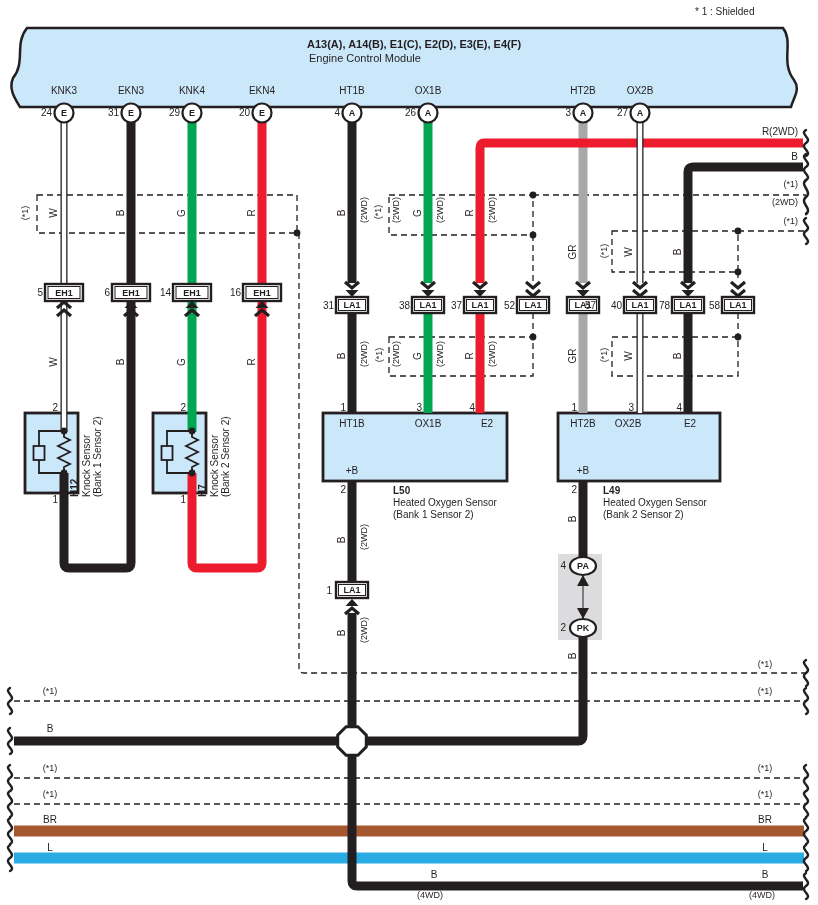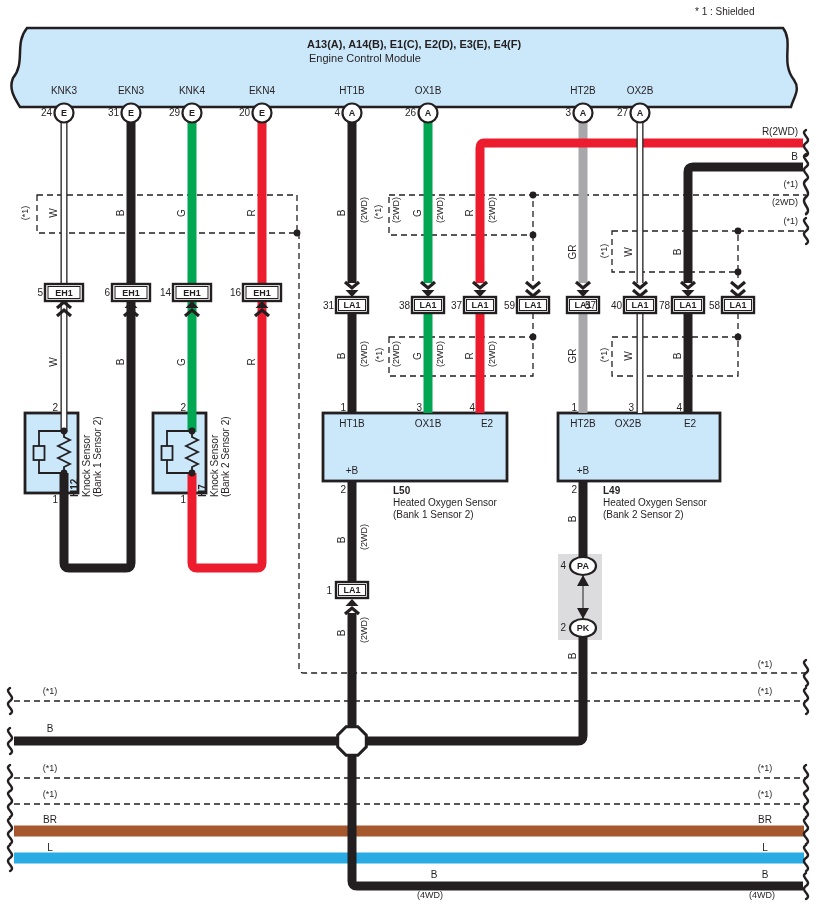--- a/index.html
+++ b/index.html
@@ -311,21 +311,21 @@
 <div class="lbl rt" style="left:147px;top:287px;width:24px">14</div>
 <div class="lbl rt" style="left:217px;top:287px;width:24px">16</div>
 <div class="lbl cc s9 b" style="left:64px;top:292.5px">EH1</div>
 <div class="lbl cc s9 b" style="left:131px;top:292.5px">EH1</div>
 <div class="lbl cc s9 b" style="left:192px;top:292.5px">EH1</div>
 <div class="lbl cc s9 b" style="left:262px;top:292.5px">EH1</div>
 
 <div class="lbl rt" style="left:310px;top:300px;width:24px">31</div>
 <div class="lbl rt" style="left:386px;top:300px;width:24px">38</div>
 <div class="lbl rt" style="left:438px;top:300px;width:24px">37</div>
-<div class="lbl rt" style="left:491px;top:300px;width:24px">59</div>
+<div class="lbl rt" style="left:491px;top:300px;width:24px">52</div>
 <div class="lbl rt" style="left:572px;top:300px;width:24px">57</div>
 <div class="lbl rt" style="left:598px;top:300px;width:24px">40</div>
 <div class="lbl rt" style="left:646px;top:300px;width:24px">78</div>
 <div class="lbl rt" style="left:696px;top:300px;width:24px">58</div>
 <div class="lbl cc s9 b" style="left:352px;top:305px">LA1</div>
 <div class="lbl cc s9 b" style="left:428px;top:305px">LA1</div>
 <div class="lbl cc s9 b" style="left:480px;top:305px">LA1</div>
 <div class="lbl cc s9 b" style="left:533px;top:305px">LA1</div>
 <div class="lbl cc s9 b" style="left:583px;top:305px">LA1</div>
 <div class="lbl cc s9 b" style="left:640px;top:305px">LA1</div>

